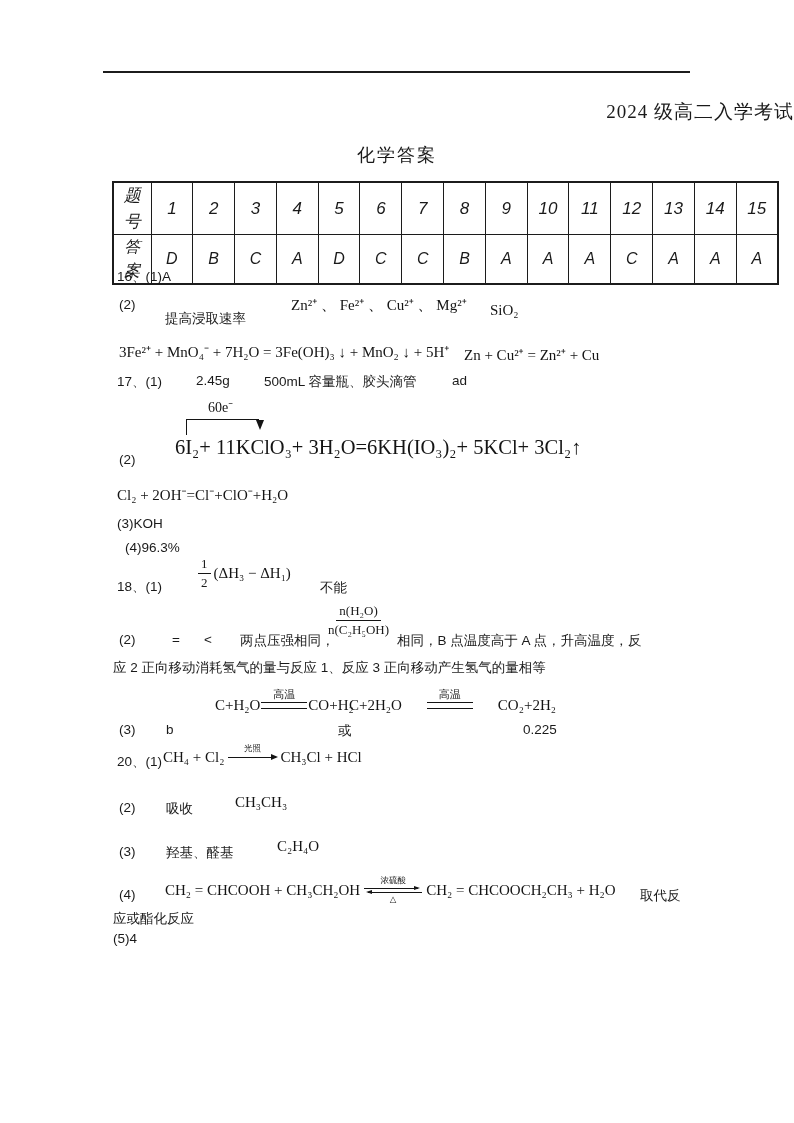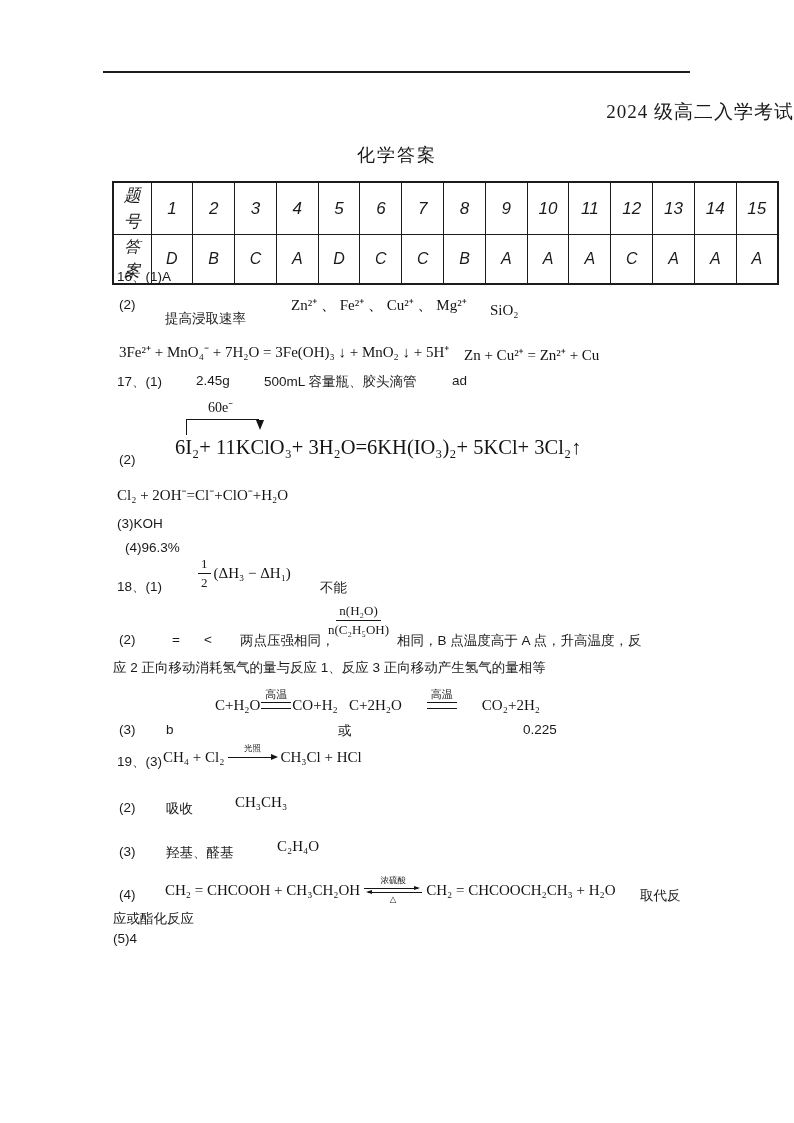--- a/index.html
+++ b/index.html
@@ -40,21 +40,21 @@
 
   
   .ebracket { left:186px; top:419px; width:72px; height:15px;
     border-left:1.6px solid #141414; border-top:1.6px solid #141414; }
   .ebracket .ehead { position:absolute; right:-5px; top:0; width:0; height:0;
     border-left:4.5px solid transparent; border-right:4.5px solid transparent;
     border-top:10px solid #141414; }
 
   
   .dline { position:relative; display:inline-block; width:30px; height:5px;
-    border-top:1.7px solid #141414; border-bottom:1.7px solid #141414; margin:0 1px; }
+    border-top:1.7px solid #141414; border-bottom:1.7px solid #141414; margin:0 1px;padding-left:16px; }
   .dline .cond { position:absolute; bottom:6px; left:50%; transform:translateX(-50%);
     font-family:"Liberation Sans", sans-serif; font-size:11px; white-space:nowrap; }
 
   
   .parrow { position:relative; display:inline-block; width:48px; height:0;
     border-top:1.3px solid #141414; margin:0 4px; }
   .parrow .phead { position:absolute; right:-2px; top:-4px; width:0; height:0;
     border-left:7px solid #141414; border-top:3.5px solid transparent; border-bottom:3.5px solid transparent; }
   .parrow .cond { position:absolute; bottom:3px; left:50%; transform:translateX(-50%);
     font-family:"Liberation Sans", sans-serif; font-size:8.5px; white-space:nowrap; }
@@ -206,21 +206,21 @@
         <span class="cond">高温</span>
       </span>
     <span class="serif">CO₂+2H₂</span>
   </div>
 
   <div class="abs sans" style="left:119px; top:722px;">(3)</div>
   <div class="abs sans" style="left:166px; top:722px;">b</div>
   <div class="abs sans" style="left:338px; top:722px;">或</div>
   <div class="abs sans" style="left:523px; top:722px;">0.225</div>
 
-  <div class="abs sans" style="left:117px; top:753px;">19、(3)</div>
+  <div class="abs sans" style="left:117px; top:753px;">20、(1)</div>
   <div class="abs eqflex" style="left:163px; top:749px;">
     <span class="serif">CH₄ + Cl₂</span>
     <span class="parrow">
       <span class="cond">光照</span>
       <span class="phead"></span>
     </span>
     <span class="serif">CH₃Cl + HCl</span>
   </div>
 
   <div class="abs sans" style="left:119px; top:800px;">(2)</div>

